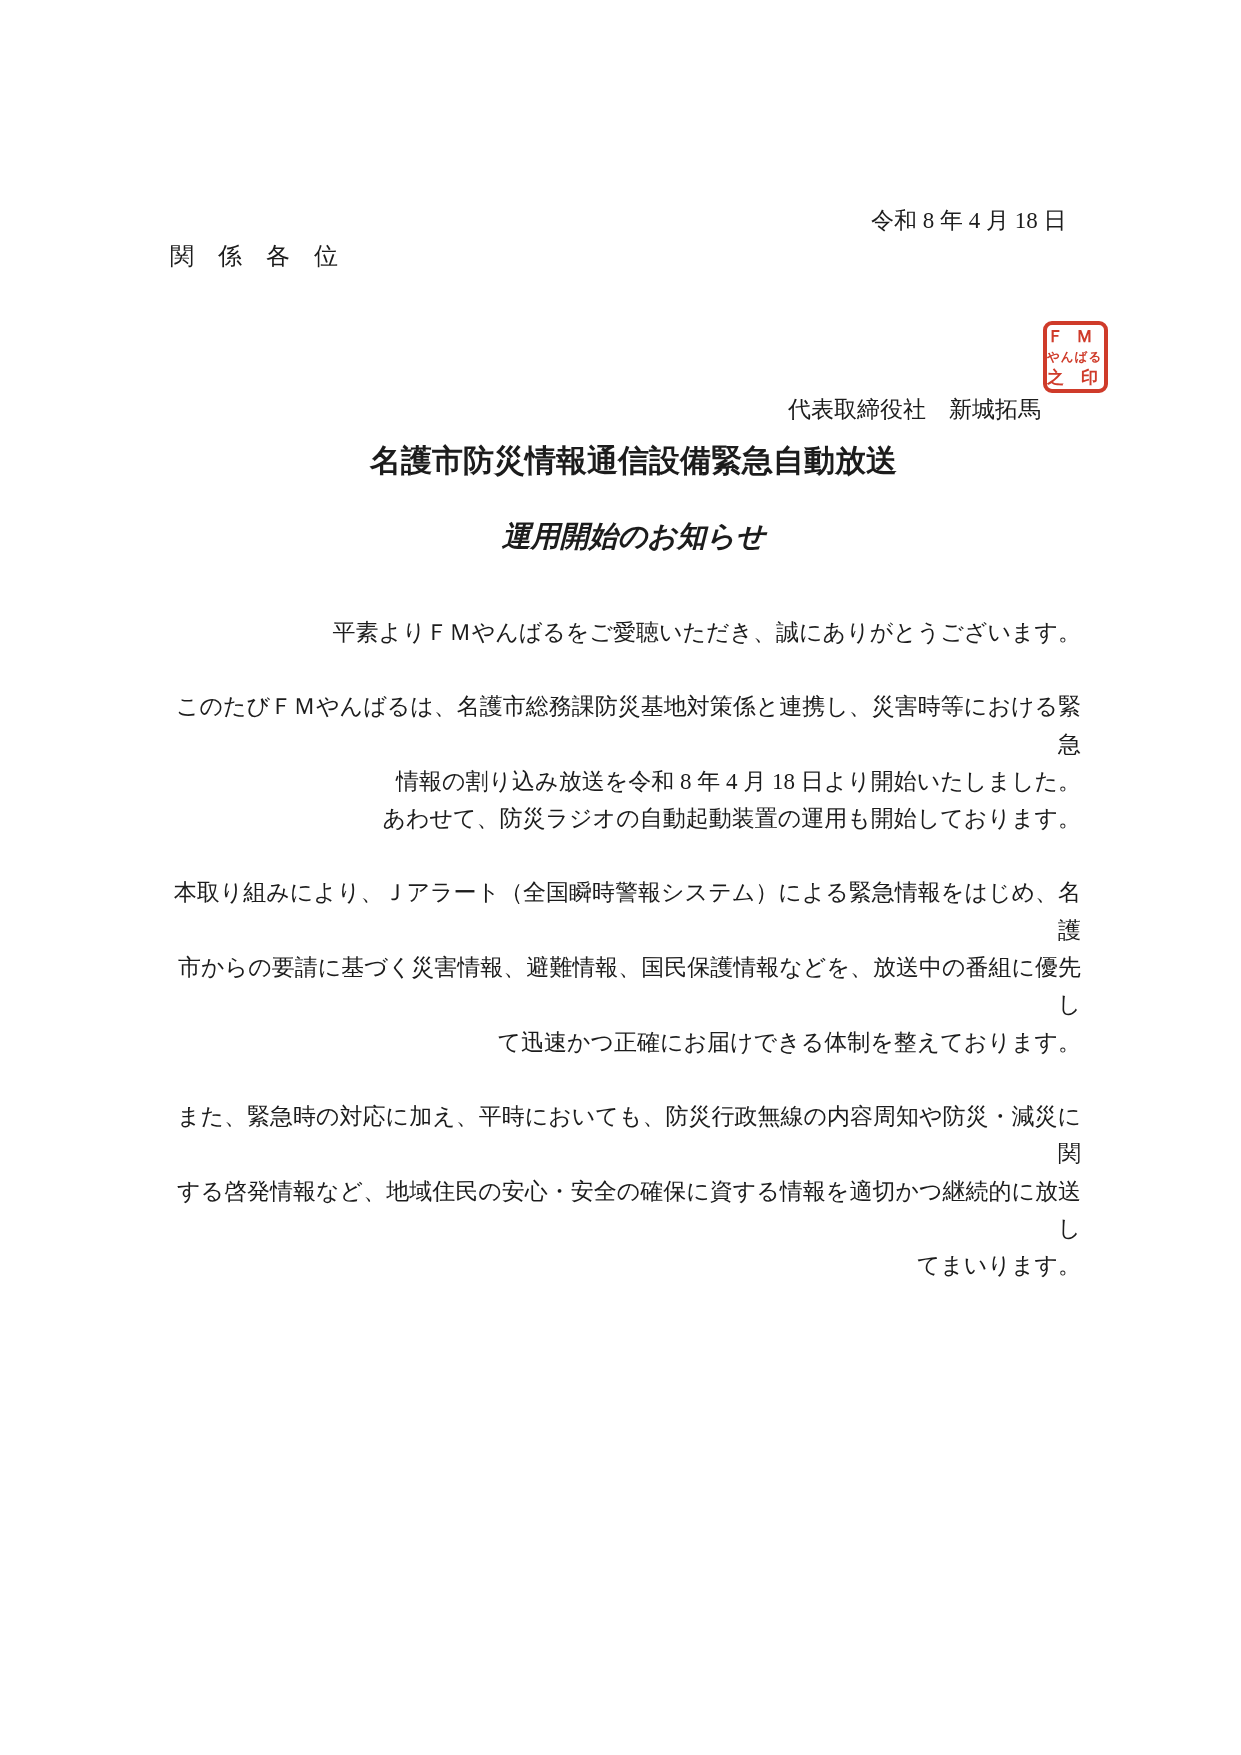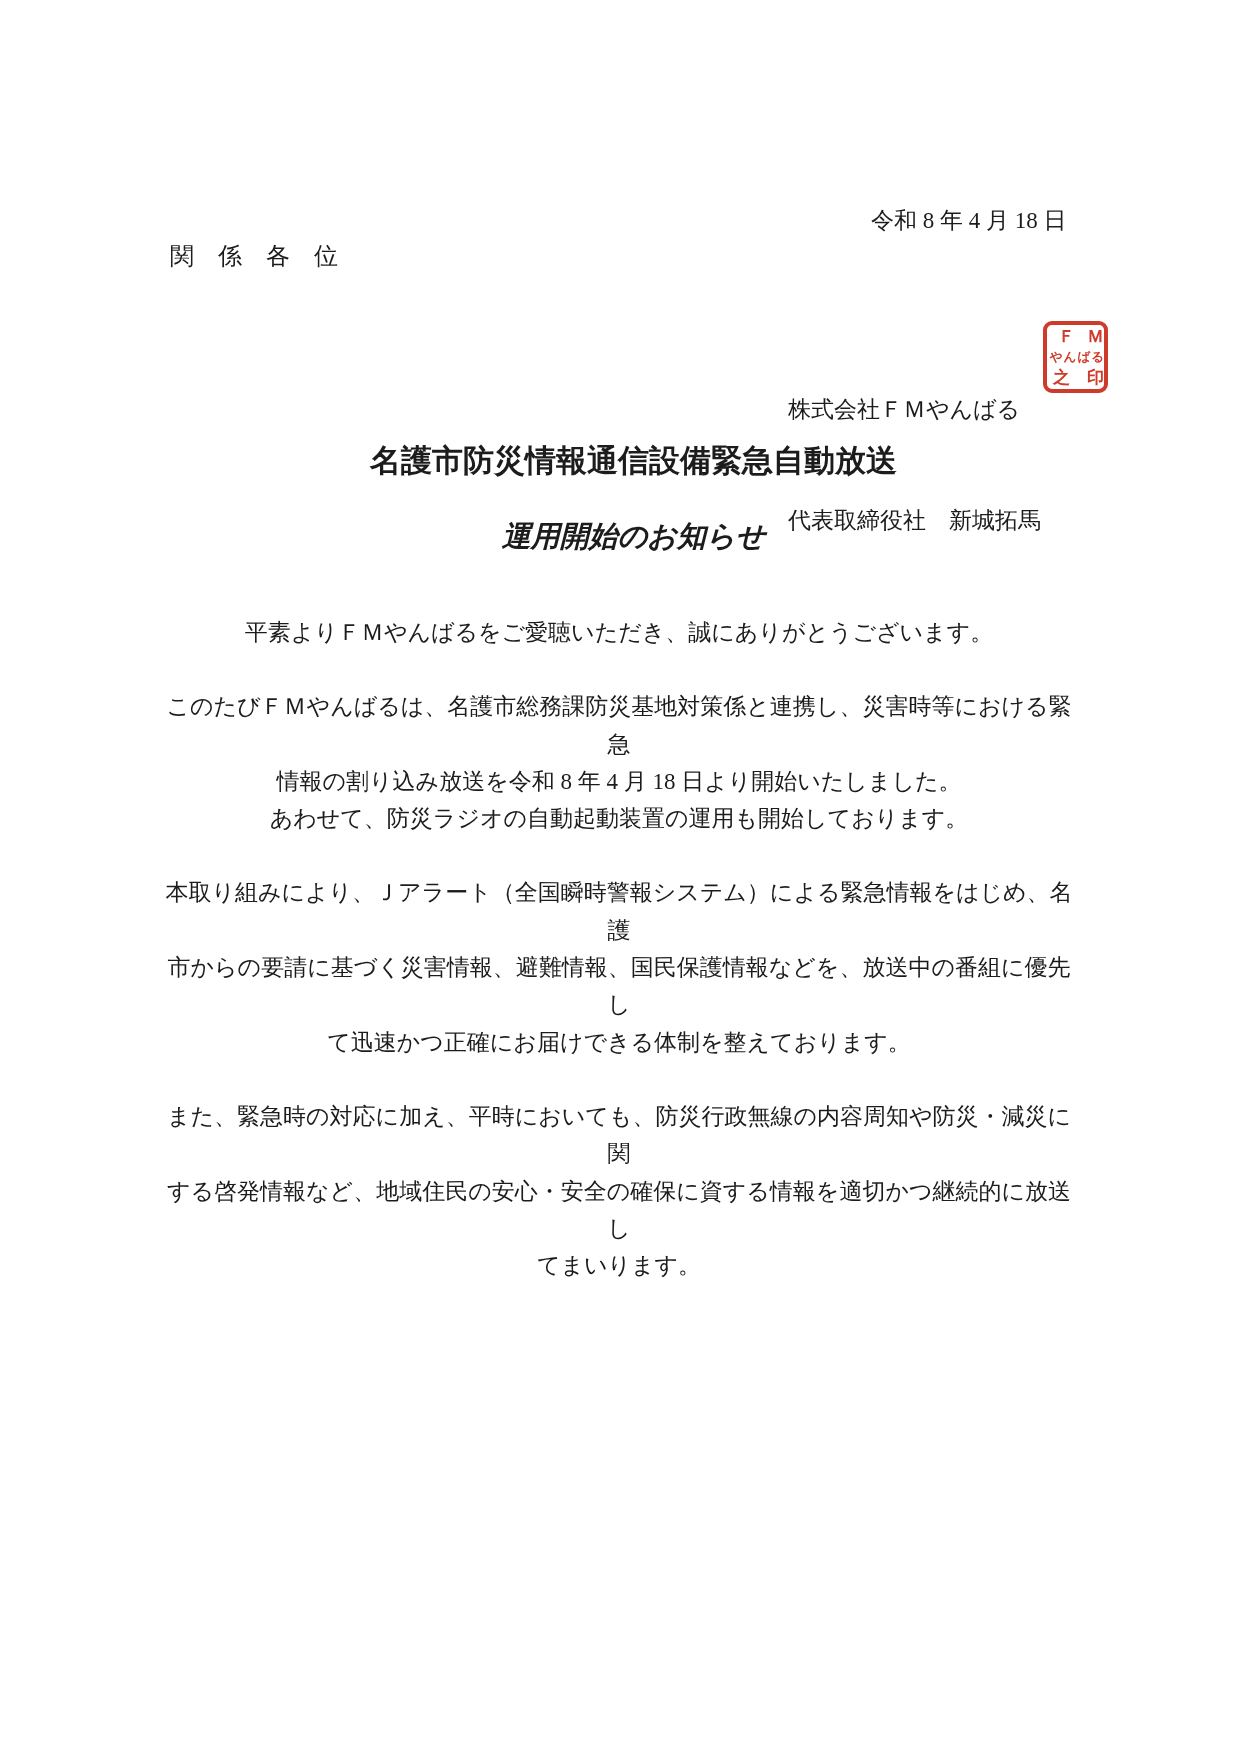--- a/index.html
+++ b/index.html
@@ -59,56 +59,55 @@
   .body-text {
     position:absolute;
     left:157px; top:614px;
     width:924px;
   }
   .body-text p {
     margin:0 0 37px 0;
     font-size:23px;
     line-height:37.3px;
     white-space:pre-wrap;
-    text-align:center;
+    text-align:right;
   }
   
   .seal {
     position:absolute;
     left:1043px; top:321px;
     width:57px; height:59px;
     border:4px solid #cf3b2a;
     border-radius:9px;
     color:#cf3b2a;
     font-family:"Liberation Sans","DejaVu Sans",sans-serif;
     font-weight:bold;
     display:flex;
     flex-direction:column;
     justify-content:space-between;
-    align-items:flex-end;
+    align-items:flex-start;
     padding:3px 0 2px 0;
     box-sizing:content-box;
     background:transparent;
   }
   .seal-row { text-align:center; white-space:nowrap; }
   .seal-row1 { font-size:17px; line-height:17px; letter-spacing:12px; margin-right:-12px; }
   .seal-row2 { font-size:12.5px; line-height:13px; letter-spacing:1px; margin-right:-1px; }
   .seal-row3 { font-size:17px; line-height:18px; letter-spacing:17px; margin-right:-17px; }
 </style>
 </head>
 <body>
 
 <div class="page" style="background: rgb(255, 255, 255); color: rgb(28, 28, 28);">
 
   <div class="date-line">令和 8 年 4 月 18 日</div>
 
   <div class="addressee">関　係　各　位</div>
 
   <div class="sender-block">
-    <div>株式会社ＦＭやんばる</div>
     <div>代表取締役社　新城拓馬</div>
   </div>
 
   <div class="seal" style="color: rgb(207, 59, 42); border-color: rgb(207, 59, 42);">
     <div class="seal-row seal-row1">ＦＭ</div>
     <div class="seal-row seal-row2">やんばる</div>
     <div class="seal-row seal-row3">之印</div>
   </div>
 
   <div class="title-wrap title-1">名護市防災情報通信設備緊急自動放送</div>

